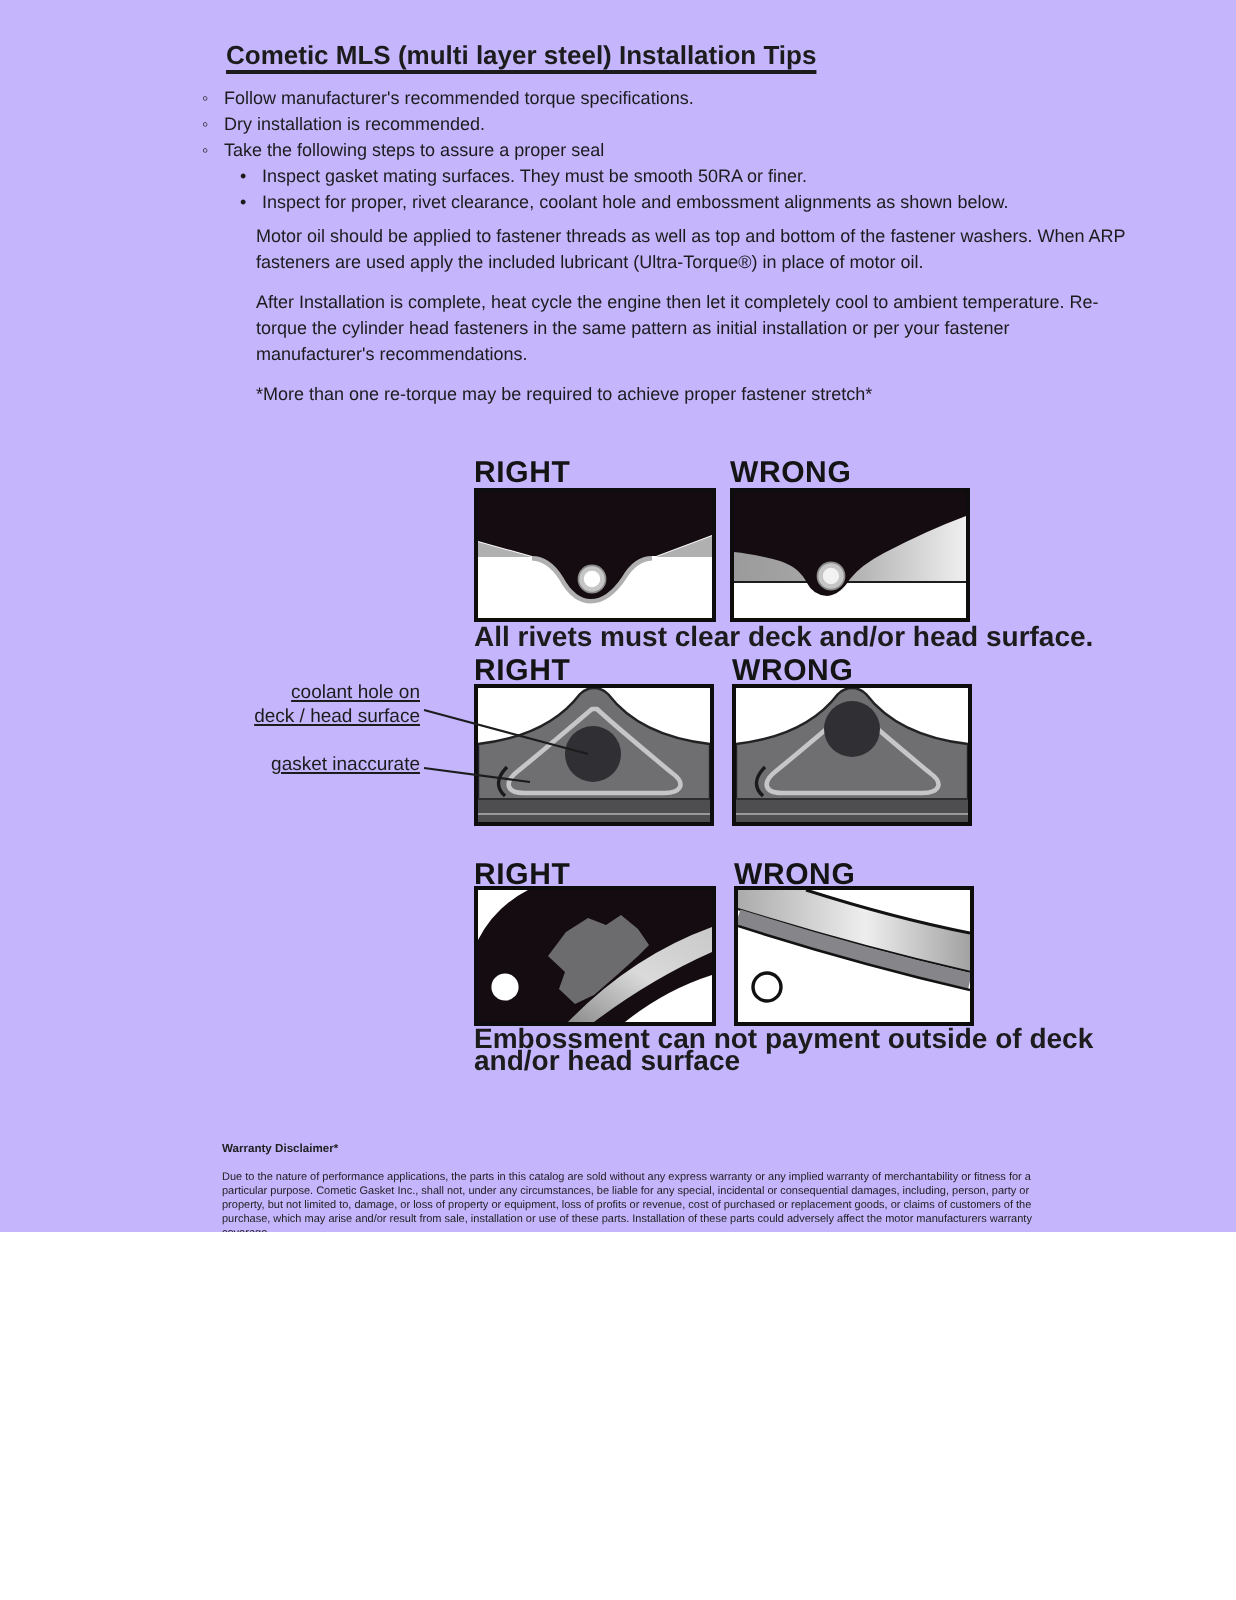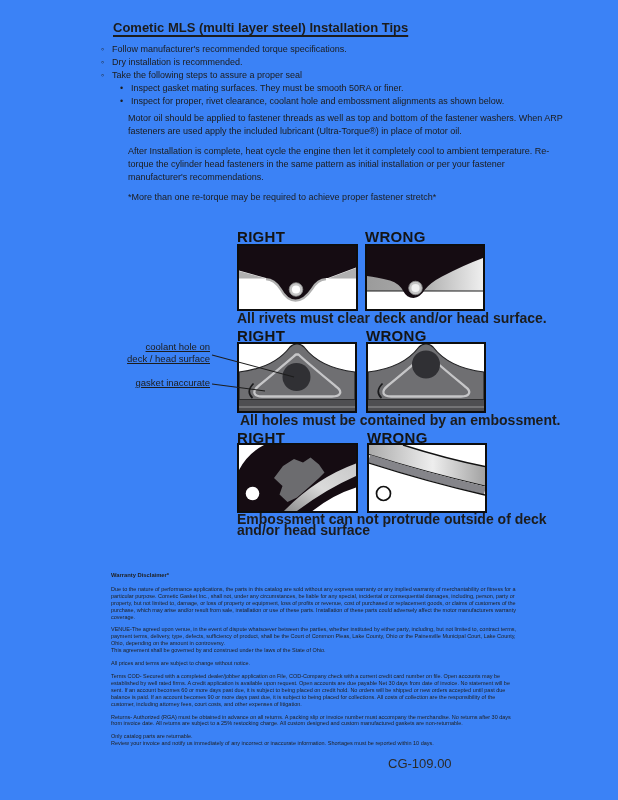--- a/index.html
+++ b/index.html
@@ -1,17 +1,17 @@
 <!DOCTYPE html>
 <html><head>
 <meta charset="utf-8">
 <style>
   html,body{margin:0;padding:0;background:#ffffff;}
   .page{
-    position:relative;width:618px;height:800px;background:#3b82f6;overflow:hidden;
+    position:relative;width:618px;height:616px;background:#c4b5fd;overflow:hidden;
     font-family:"Liberation Sans", sans-serif;color:#1c1c1c;
   }
   
   .title{
     position:absolute;left:113px;top:20px;margin:0;
     font-size:13px;font-weight:bold;
     text-decoration:underline;text-decoration-thickness:1.5px;text-underline-offset:3px;
   }
   
   .tips{position:absolute;left:101px;top:43px;width:470px;font-size:9px;line-height:13px;}
@@ -127,21 +127,20 @@
       <path d="M14.5,39.5 C9,45 9,50 13.5,54" fill="none" stroke="#1a1a1c" stroke-width="1.7"></path>
       <circle cx="58" cy="20.5" r="14" fill="#303034"></circle>
     </svg>
   </div>
 
   <svg class="leaders" width="110" height="62" viewBox="0 0 110 62">
     <line x1="7" y1="17" x2="89" y2="39" stroke="#1c1c1c" stroke-width="1.1"></line>
     <line x1="7" y1="46" x2="60" y2="53" stroke="#1c1c1c" stroke-width="1.1"></line>
   </svg>
 
-  <div class="cap" style="left:240px;top:415px">All holes must be contained by an embossment.</div>
 
   <div class="lbl" style="left:237px;top:429px">RIGHT</div>
   <div class="lbl" style="left:367px;top:429px">WRONG</div>
 
   <div class="dbox" style="left:237px;top:443px">
     <svg width="117" height="66" viewBox="0 0 117 66">
       <defs>
         <linearGradient id="g3" x1="1" y1="0" x2="0" y2="1">
           <stop offset="0" stop-color="#c9c9c9"></stop>
             <stop offset="0.5" stop-color="#dadada"></stop>
@@ -168,21 +167,21 @@
       <rect x="0" y="0" width="116" height="66" fill="#ffffff"></rect>
       <path d="M34,0 Q78,14 116,21.5 L116,41 Q58,27.5 0,9.5 L0,0 Z" fill="url(#g4)"></path>
       <path d="M34,0 Q78,14 116,21.5" fill="none" stroke="#121212" stroke-width="1.5"></path>
       <path d="M0,9.5 Q58,27.5 116,41" fill="none" stroke="#121212" stroke-width="1.1"></path>
       <path d="M0,13.5 Q58,32 116,45.5" fill="none" stroke="#85858a" stroke-width="8"></path>
       <path d="M0,18 Q58,36.5 116,50" fill="none" stroke="#121212" stroke-width="1.3"></path>
       <circle cx="14.5" cy="48.5" r="7" fill="#ffffff" stroke="#111111" stroke-width="1.7"></circle>
     </svg>
   </div>
 
-  <div class="cap" style="left:237px;top:514px">Embossment can not protrude outside of deck</div>
+  <div class="cap" style="left:237px;top:514px">Embossment can not payment outside of deck</div>
   <div class="cap" style="left:237px;top:525px">and/or head surface</div>
 
   <div class="warranty">
     <h3>Warranty Disclaimer*</h3>
     <p>Due to the nature of performance applications, the parts in this catalog are sold without any express warranty or any implied warranty of merchantability or fitness for a particular purpose.  Cometic Gasket Inc., shall not, under any circumstances, be liable for any special, incidental or consequential damages, including, person, party or property, but not limited to, damage, or loss of property or equipment, loss of profits or revenue, cost of purchased or replacement goods, or claims of customers of the purchase, which may arise and/or result from sale, installation or use of these parts.  Installation of these parts could adversely affect the motor manufacturers warranty coverage.</p>
     <p class="tight">VENUE-The agreed upon venue, in the event of dispute whatsoever between the parties, whether instituted by either party, including, but not limited to, contract terms, payment terms, delivery, type, defects, sufficiency of product, shall be the Court of Common Pleas, Lake County, Ohio or the Painesville Municipal Court, Lake County, Ohio, depending on the amount in controversy.</p>
     <p>This agreement shall be governed by and construed under the laws of the State of Ohio.</p>
     <p>All prices and terms are subject to change without notice.</p>
     <p>Terms COD- Secured with a completed dealer/jobber application on File, COD-Company check with a current credit card number on file.  Open accounts may be established by well rated firms.  A credit application is available upon request.  Open accounts are due payable Net 30 days from date of invoice.  No statement will be sent.  If an account becomes 60 or more days past due, it is subject to being placed on credit hold.  No orders will be shipped or new orders accepted until past due balance is paid.  If an account becomes 90 or more days past due, it is subject to being placed for collections.  All costs of collection are the responsibility of the customer, including attorney fees, court costs, and other expenses of litigation.</p>
     <p>Returns- Authorized (RGA) must be obtained in advance on all returns.  A packing slip or invoice number must accompany the merchandise.  No returns after 30 days from invoice date.  All returns are subject to a 25% restocking charge.  All custom designed and custom manufactured gaskets are non-returnable.</p>

